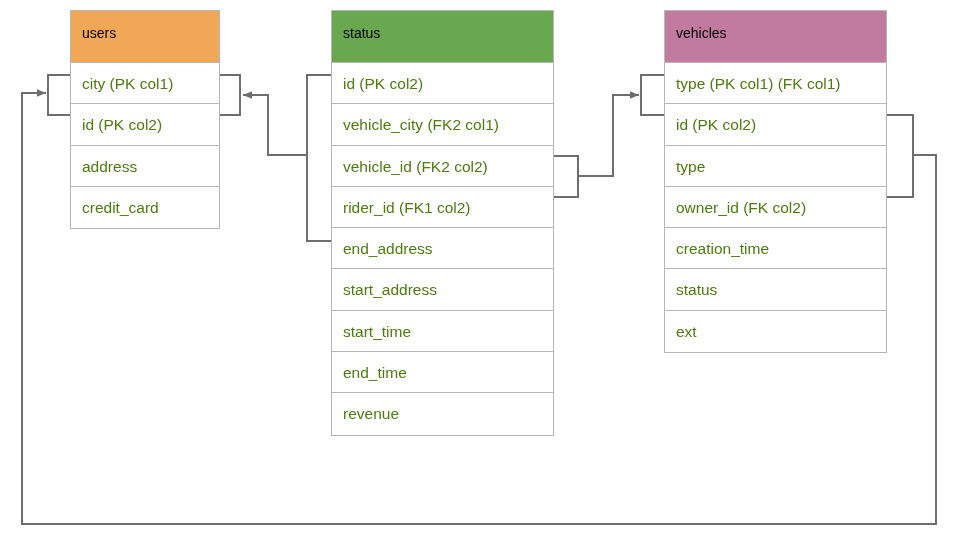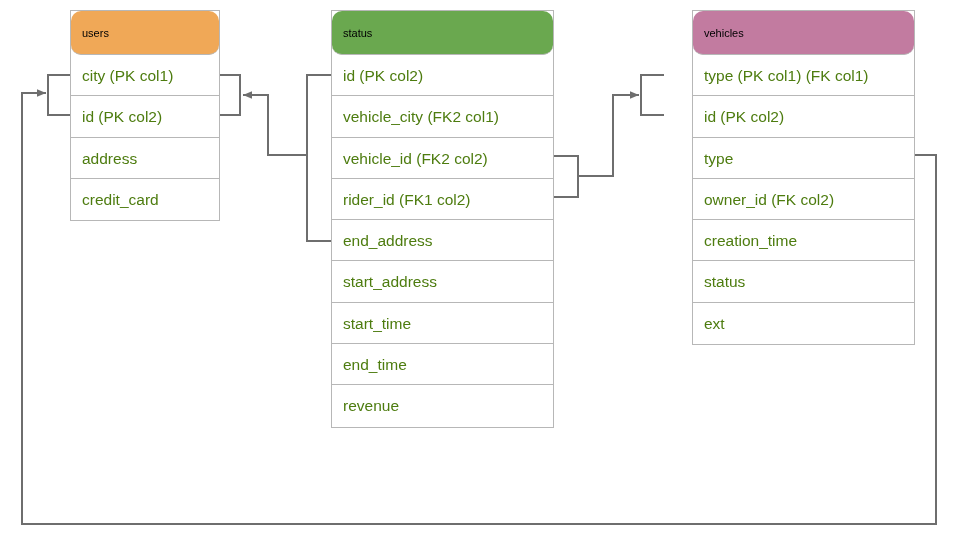--- a/index.html
+++ b/index.html
@@ -24,29 +24,28 @@
     pointer-events: none;
   }
   .table-box {
     position: absolute;
     border: 1px solid #b7b7b7;
     box-sizing: border-box;
     background: #ffffff;
   }
   .tbl-header {
     box-sizing: border-box;
-    height: 44px;
+    height: 52px;
     line-height: 44px;
     padding: 0 11px;
-    font-size: 11px;
+    font-size: 14px;
     color: #000000;
     border-bottom: 1px solid #b7b7b7;
     white-space: nowrap;
     overflow: hidden;
-    border-radius: 10px;
   }
   .tbl-row {
     box-sizing: border-box;
     height: 41.3px;
     line-height: 41.3px;
     padding: 0 11px;
     font-size: 15.5px;
     color: #4d7c0f;
     border-bottom: 1px solid #b7b7b7;
     white-space: nowrap;
@@ -120,21 +119,21 @@
     <div class="tbl-row">vehicle_city (FK2 col1)</div>
     <div class="tbl-row">vehicle_id (FK2 col2)</div>
     <div class="tbl-row">rider_id (FK1 col2)</div>
     <div class="tbl-row">end_address</div>
     <div class="tbl-row">start_address</div>
     <div class="tbl-row">start_time</div>
     <div class="tbl-row">end_time</div>
     <div class="tbl-row last">revenue</div>
   </div>
 
-  <div class="table-box" style="left:692px; top:10px; width:223px;">
+  <div class="table-box" style="left:664px; top:10px; width:223px;">
     <div class="tbl-header" style="background:#c27ba0;">vehicles</div>
     <div class="tbl-row">type (PK col1) (FK col1)</div>
     <div class="tbl-row">id (PK col2)</div>
     <div class="tbl-row">type</div>
     <div class="tbl-row">owner_id (FK col2)</div>
     <div class="tbl-row">creation_time</div>
     <div class="tbl-row">status</div>
     <div class="tbl-row last">ext</div>
   </div>
 

